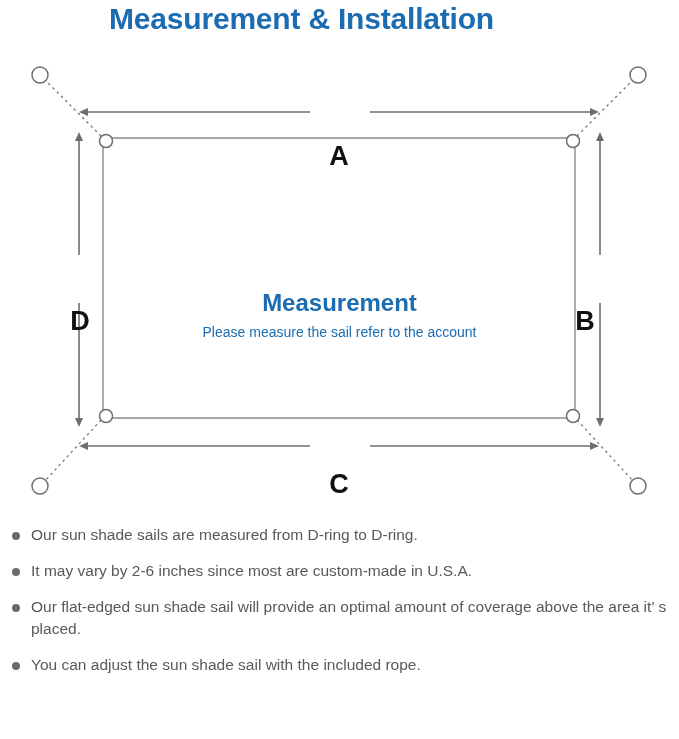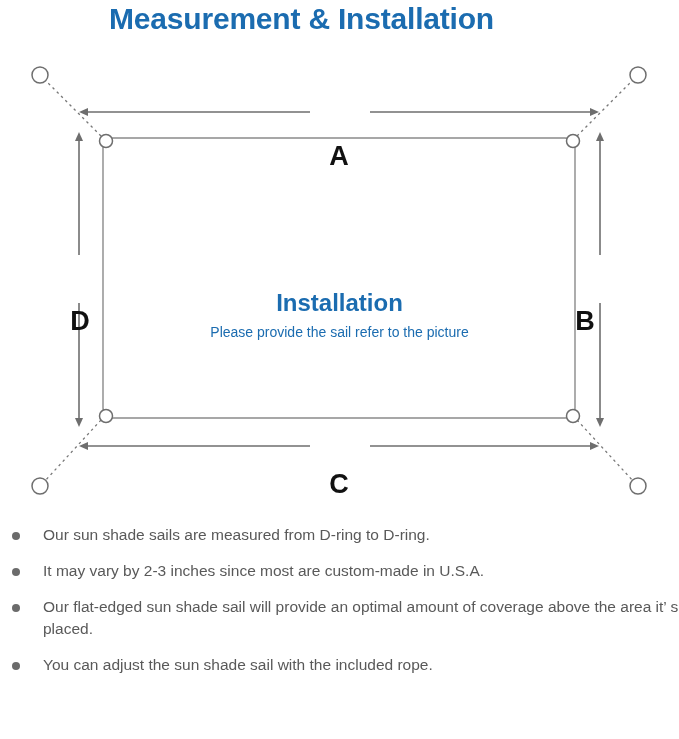--- a/index.html
+++ b/index.html
@@ -103,21 +103,21 @@
   }
   .note .bullet {
     position: absolute;
     left: 12px;
     top: 8px;
     width: 8px;
     height: 8px;
     border-radius: 50%;
     background: #6b6b6b;
   }
-  .note-text { display: block; margin-left: 12px; }
+  .note-text { display: block; }
 </style>
 </head>
 <body>
 
 <div class="title">Measurement &amp; Installation</div>
 
 <div class="diagram">
   <svg width="679" height="470" viewBox="0 0 679 470">
     <defs>
       <marker id="arrL" markerWidth="10" markerHeight="8" refX="9" refY="4" orient="auto" markerUnits="userSpaceOnUse">
@@ -151,37 +151,37 @@
     <line x1="88" y1="401" x2="310" y2="401" stroke="#6e6e6e" stroke-width="1.6" marker-start="url(#arrL)"></line>
     <line x1="370" y1="401" x2="590" y2="401" stroke="#6e6e6e" stroke-width="1.6" marker-end="url(#arrR)"></line>
 
     <line x1="79" y1="96" x2="79" y2="210" stroke="#6e6e6e" stroke-width="1.6" marker-start="url(#arrL)"></line>
     <line x1="79" y1="258" x2="79" y2="373" stroke="#6e6e6e" stroke-width="1.6" marker-end="url(#arrR)"></line>
 
     <line x1="600" y1="96" x2="600" y2="210" stroke="#6e6e6e" stroke-width="1.6" marker-start="url(#arrL)"></line>
     <line x1="600" y1="258" x2="600" y2="373" stroke="#6e6e6e" stroke-width="1.6" marker-end="url(#arrR)"></line>
   </svg>
 
-  <div class="sail-title">Installation</div>
-  <div class="sail-sub">Please provide the sail refer to the picture</div>
+  <div class="sail-title">Measurement</div>
+  <div class="sail-sub">Please measure the sail refer to the account</div>
 
   <div class="dim-letter dim-a">A</div>
   <div class="dim-letter dim-b">B</div>
   <div class="dim-letter dim-c">C</div>
   <div class="dim-letter dim-d">D</div>
 </div>
 
 <div class="notes">
   <div class="note">
     <span class="bullet"></span>
     <span class="note-text">Our sun shade sails are measured from D-ring to D-ring.</span>
   </div>
   <div class="note">
     <span class="bullet"></span>
-    <span class="note-text">It may vary by 2-3 inches since most are custom-made in U.S.A.</span>
+    <span class="note-text">It may vary by 2-6 inches since most are custom-made in U.S.A.</span>
   </div>
   <div class="note">
     <span class="bullet"></span>
     <span class="note-text">Our flat-edged sun shade sail will provide an optimal amount of coverage above the area it’ s placed.</span>
   </div>
   <div class="note">
     <span class="bullet"></span>
     <span class="note-text">You can adjust the sun shade sail with the included rope.</span>
   </div>
 </div>

